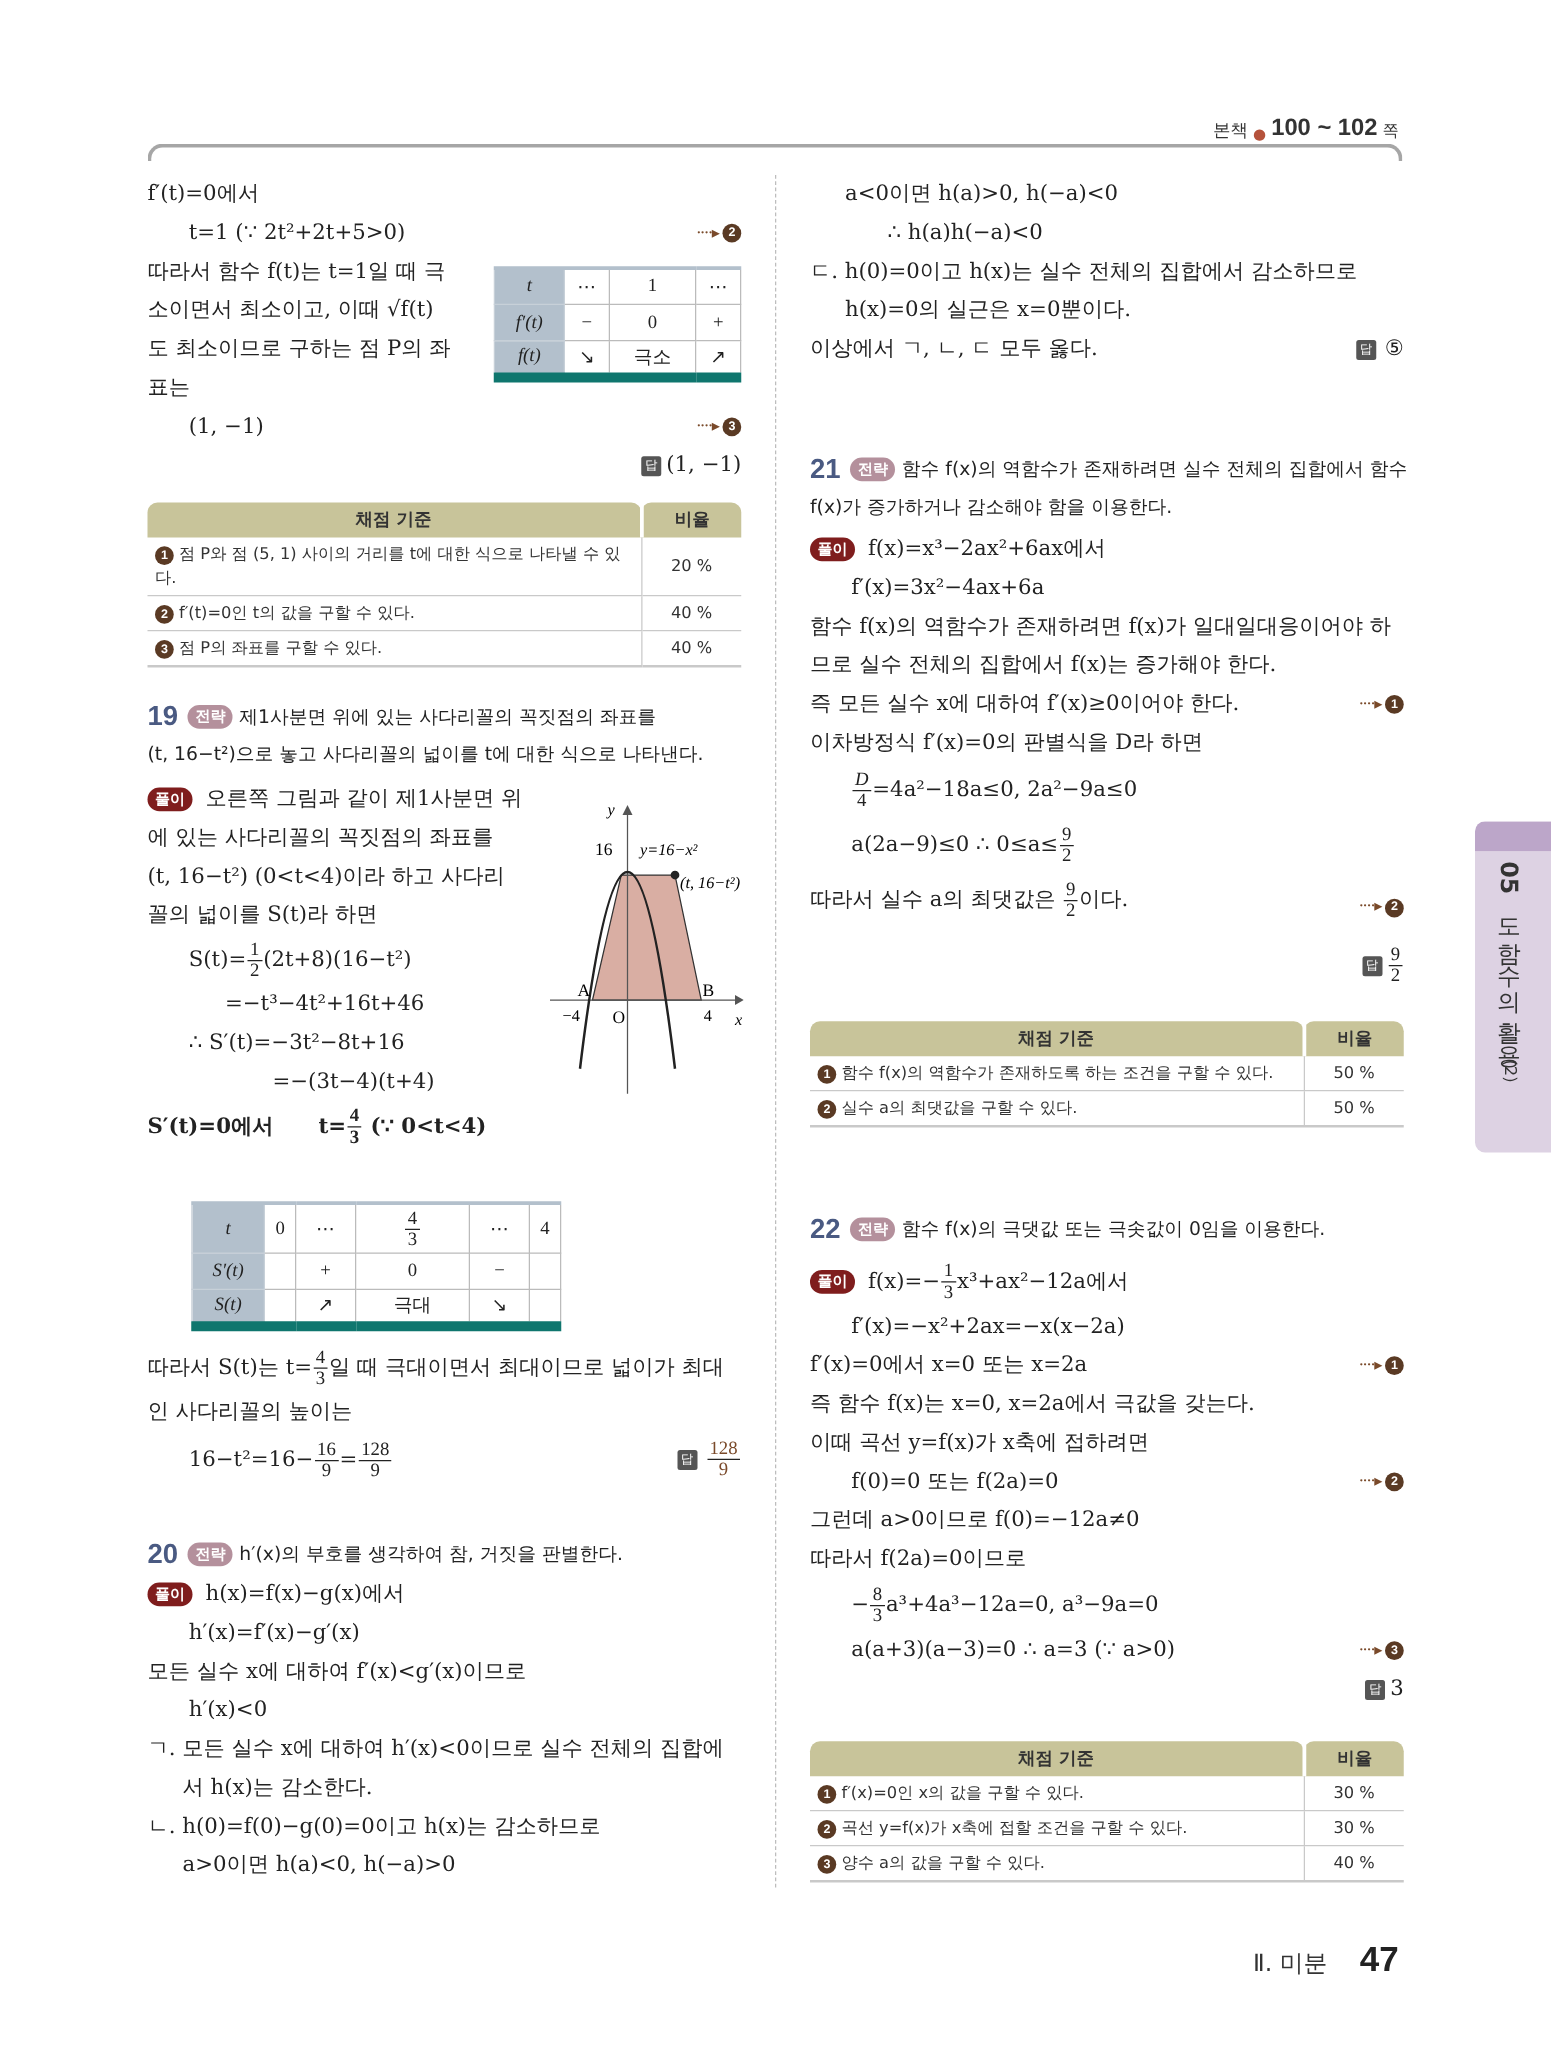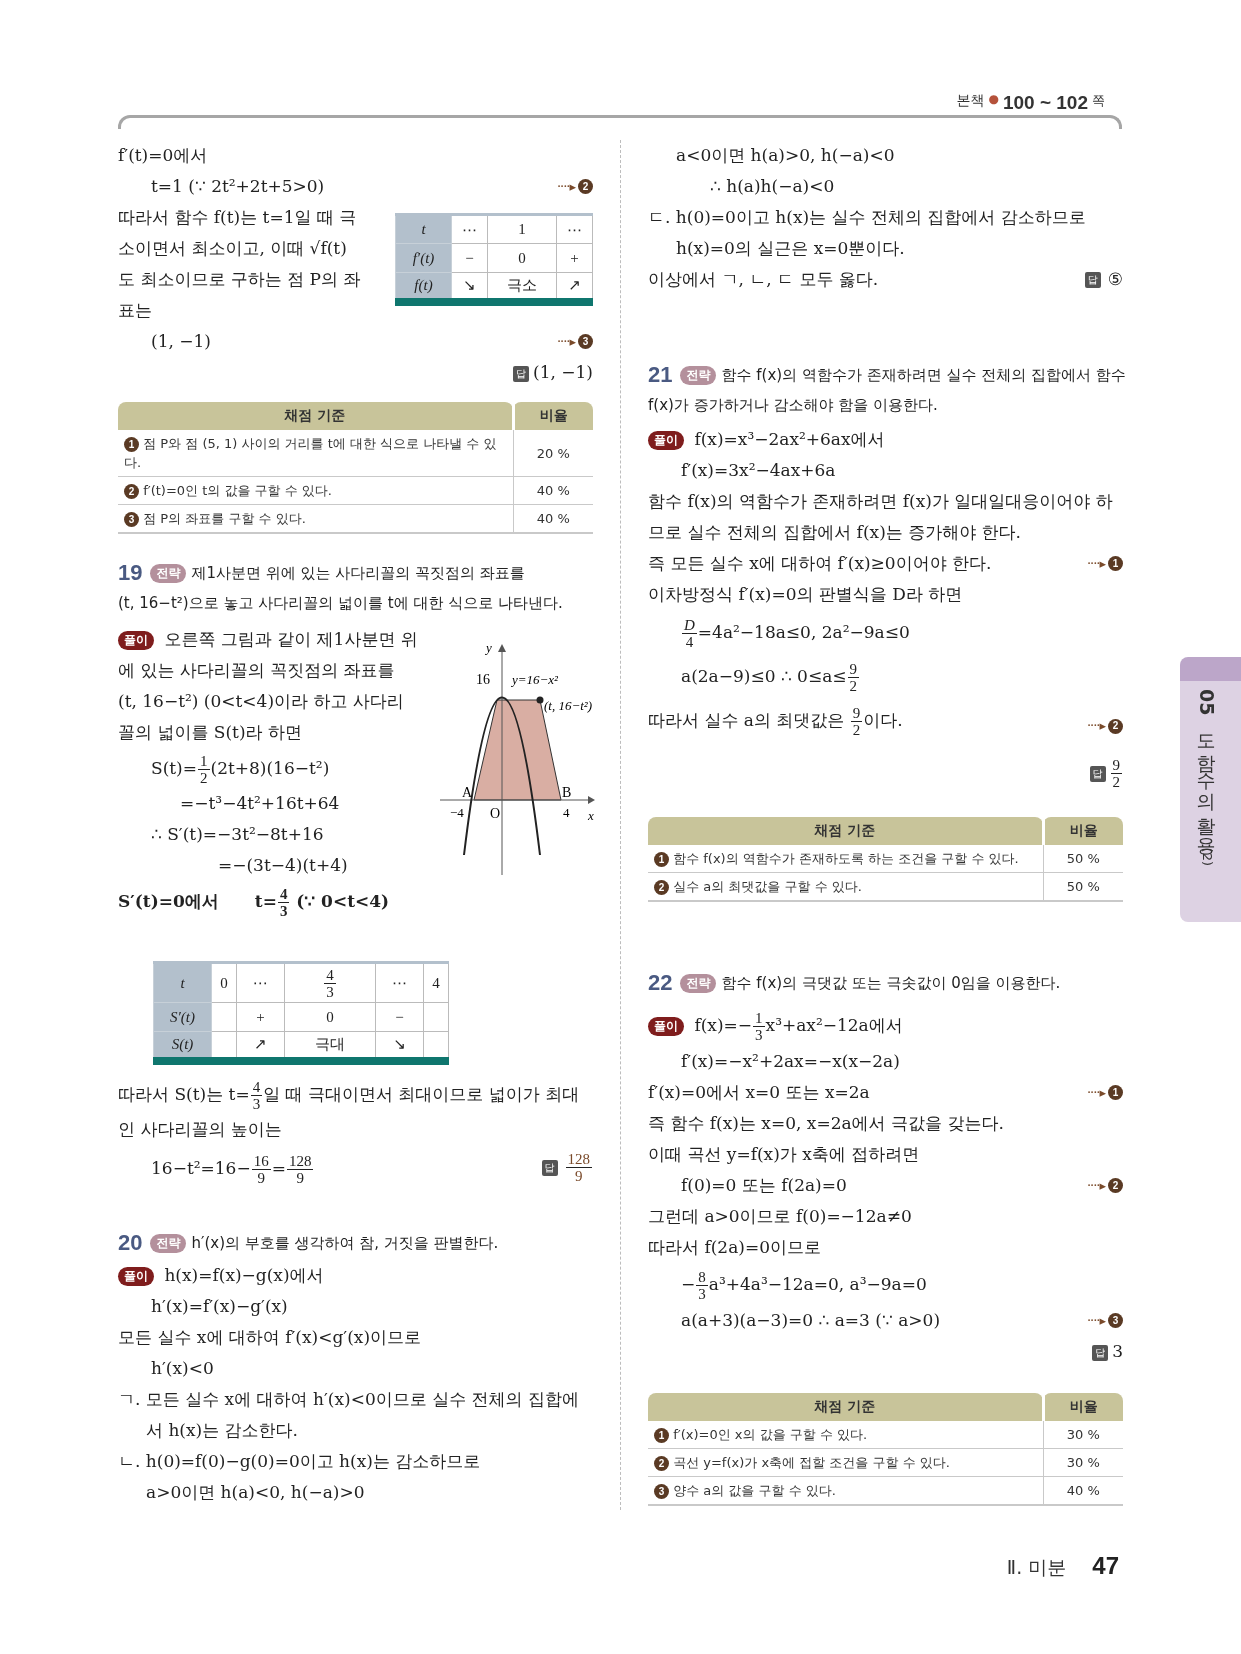--- a/index.html
+++ b/index.html
@@ -1,21 +1,21 @@
 <!DOCTYPE html>
 <html><head>
 <meta charset="utf-8">
 <style>
   * { box-sizing: border-box; margin: 0; padding: 0; }
   html, body { width: 1241px; height: 1654px; background: #ffffff; overflow: hidden; }
   body { position: relative; font-family: "DejaVu Sans", sans-serif; color: #222; }
   .serif { font-family: "DejaVu Serif", "Liberation Serif", serif; }
 
   
-  .page-ref { position: absolute; right: 136px; top: 92px; font-size: 14px; color: #333; display: flex; align-items: flex-start; gap: 4px; }
+  .page-ref { position: absolute; right: 122px; top: 92px; font-size: 14px; color: #333; display: flex; align-items: flex-end; gap: 4px; }
   .page-ref .dot { color: #b5523b; font-size: 12px; }
   .page-ref .nums { font-size: 19px; font-weight: bold; font-family: "Liberation Sans", sans-serif; }
   .page-ref .jjok { font-size: 13px; }
   .top-rule { position: absolute; left: 118px; top: 115px; width: 1004px; height: 14px; border-top: 3px solid #a6a6a6; border-left: 3px solid #a6a6a6; border-right: 3px solid #a6a6a6; border-radius: 12px 12px 0 0; border-bottom: none; }
 
   .col-divider { position: absolute; left: 620px; top: 140px; height: 1370px; border-left: 1px dashed #bdbdbd; }
 
   .col { position: absolute; font-size: 17px; line-height: 31px; }
   .left { left: 118px; top: 140px; width: 475px; }
   .right { left: 648px; top: 140px; width: 475px; }
@@ -60,21 +60,21 @@
   .badge-strategy { background: #b4909c; }
   .badge-solution { background: #7f1d1d; }
 
   
   .side-tab { position: absolute; left: 1180px; top: 657px; width: 61px; height: 265px; background: #ddd2e3; border-radius: 8px 0 0 8px; border-top: 24px solid #bca6c9; }
   .side-tab-text { position: absolute; left: 14px; top: 8px; writing-mode: vertical-rl; font-size: 19px; color: #333; white-space: nowrap; }
   .side-tab-text .sub { font-size: 13px; }
 
   .footer { position: absolute; right: 122px; top: 1552px; display: flex; align-items: baseline; gap: 26px; }
   .footer .section { font-size: 19px; color: #333; }
-  .footer .pnum { font-size: 24px; font-weight: bold; font-family: "Liberation Sans", sans-serif; color: #222; }
+  .footer .pnum { font-size: 28px; font-weight: bold; font-family: "Liberation Sans", sans-serif; color: #222; }
 </style>
 </head>
 <body>
 
 <div class="page-ref">
   <span>본책</span>
   <span class="dot">●</span>
   <span class="nums">100 ~ 102</span>
   <span class="jjok">쪽</span>
 </div>
@@ -157,21 +157,21 @@
   <div class="prob-head">(t, 16−t²)으로 놓고 사다리꼴의 넓이를 t에 대한 식으로 나타낸다.</div>
   <div class="serif" style="margin-top:6px;">
     <div class="line"><span class="badge badge-solution">풀이</span> <span>오른쪽 그림과 같이 제1사분면 위</span></div>
     <div class="line">에 있는 사다리꼴의 꼭짓점의 좌표를</div>
     <div class="line">(t, 16−t²) (0&lt;t&lt;4)이라 하고 사다리</div>
     <div class="line">꼴의 넓이를 S(t)라 하면</div>
     <div class="line ind1" style="height:40px; line-height:40px;"><span>S(t)=</span><span class="frac">
           <span class="num">1</span>
           <span class="den">2</span>
         </span><span>(2t+8)(16−t²)</span></div>
-    <div class="line ind2">=−t³−4t²+16t+64</div>
+    <div class="line ind2">=−t³−4t²+16t+46</div>
     <div class="line ind1">∴ S′(t)=−3t²−8t+16</div>
     <div class="line ind3">=−(3t−4)(t+4)</div>
     <div class="line" style="height:40px; line-height:40px;font-weight:bold;"><span>S′(t)=0에서</span><span style="display:inline-block;width:36px"></span>t=<span class="frac">
           <span class="num">4</span>
           <span class="den">3</span>
         </span> <span>(∵ 0&lt;t&lt;4)</span></div>
   </div>
 </div>
 
 <svg style="position:absolute; left:440px; top:640px;" width="155" height="240" viewBox="0 0 155 240">

